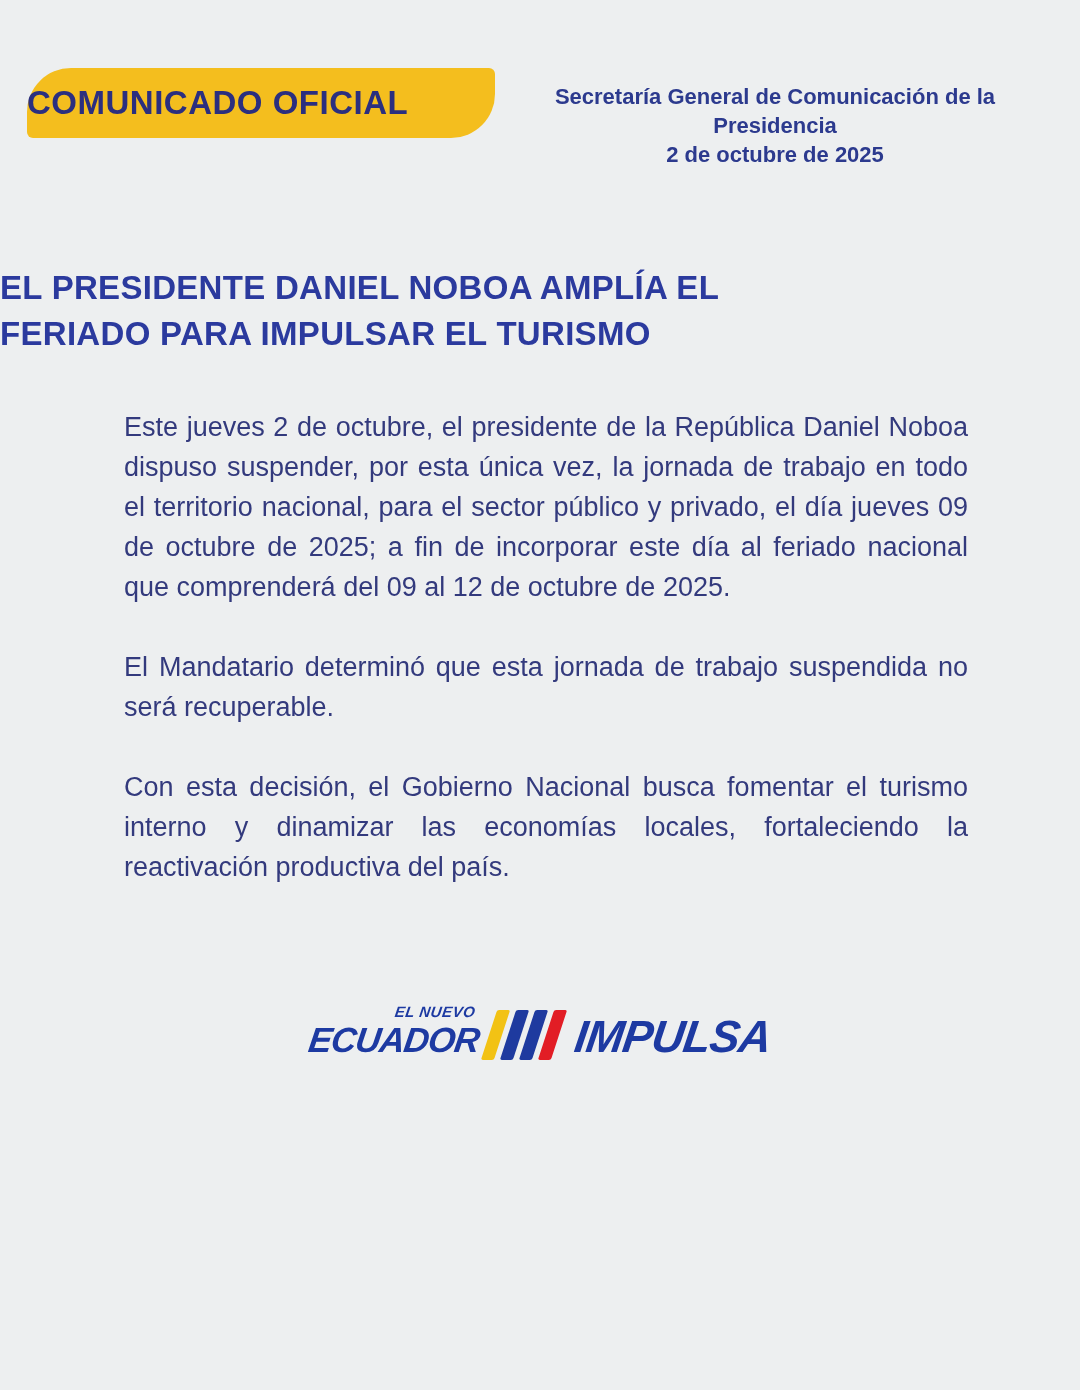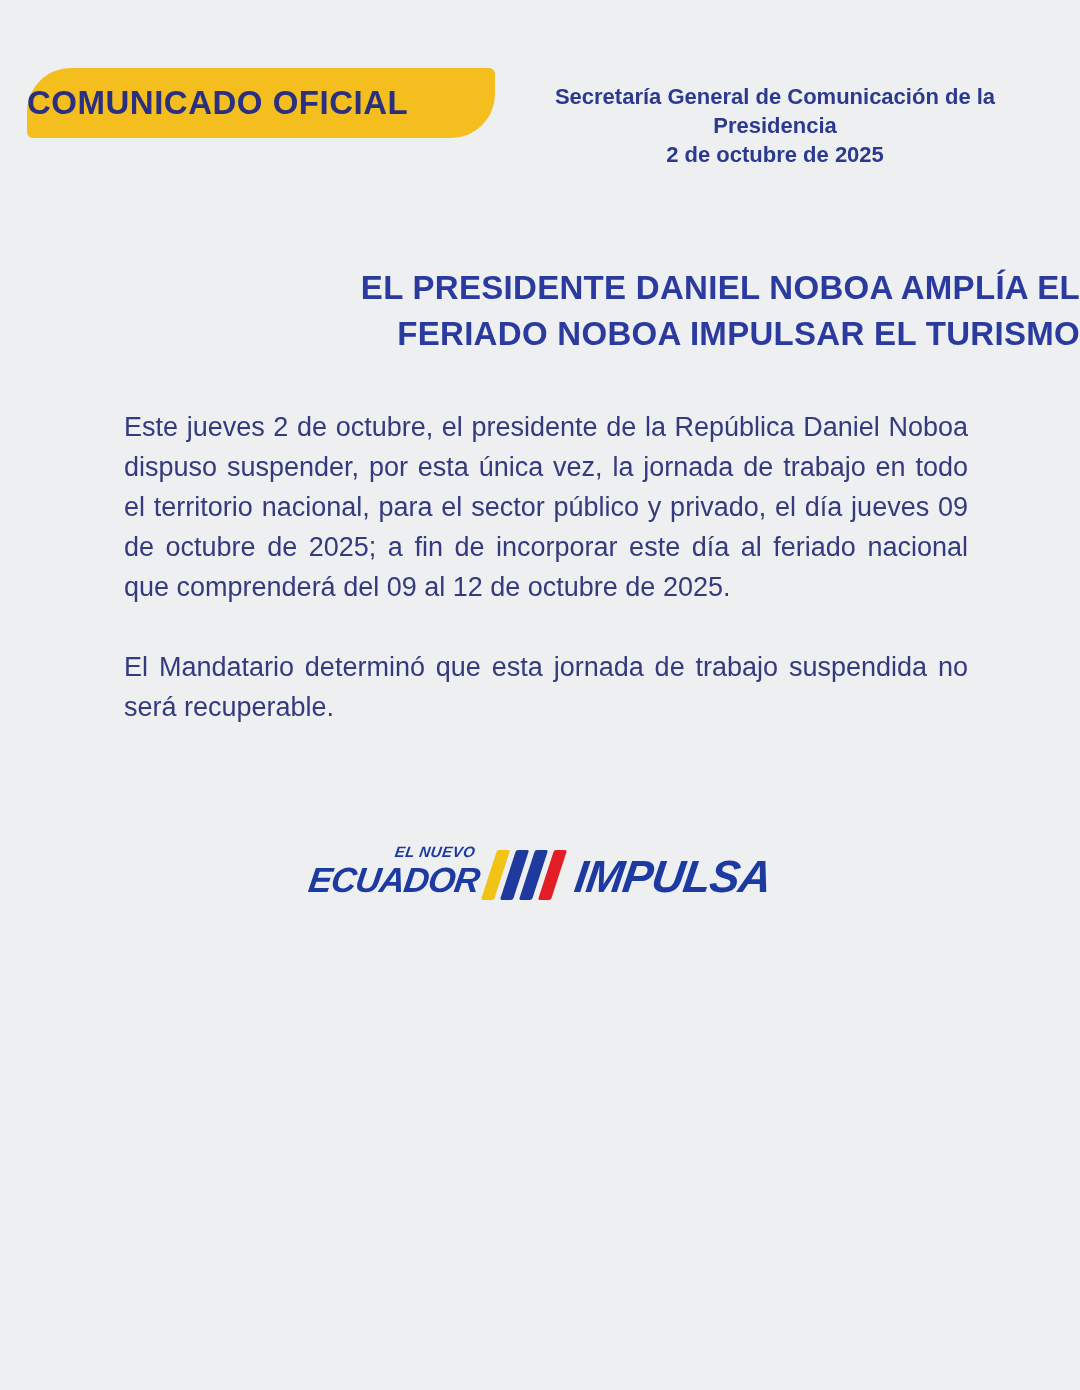--- a/index.html
+++ b/index.html
@@ -44,21 +44,21 @@
     flex: 1;
     padding: 14px 25px 0 0;
     text-align: center;
     font-weight: bold;
     font-size: 22px;
     line-height: 29px;
     color: var(--header-text);
   }
   .title-block {
     margin-top: 96px;
-    text-align: right;
+    text-align: left;
     font-weight: bold;
     font-size: 33px;
     line-height: 46px;
     letter-spacing: 0.3px;
     color: var(--title-text);
   }
   .content {
     margin: 50px 112px 0 112px;
   }
   .content p {
@@ -130,26 +130,27 @@
       <span>COMUNICADO OFICIAL</span>
     </div>
     <div class="header-meta">
       <div>Secretaría General de Comunicación de la Presidencia</div>
       <div>2 de octubre de 2025</div>
     </div>
   </div>
 
   <div class="title-block">
     <div>EL PRESIDENTE DANIEL NOBOA AMPLÍA EL</div>
-    <div>FERIADO NOBOA IMPULSAR EL TURISMO</div>
+    <div>FERIADO PARA IMPULSAR EL TURISMO</div>
   </div>
 
   <div class="content">
     <p>Este jueves 2 de octubre, el presidente de la República Daniel Noboa dispuso suspender, por esta única vez, la jornada de trabajo en todo el territorio nacional, para el sector público y privado, el día jueves 09 de octubre de 2025; a fin de incorporar este día al feriado nacional que comprenderá del 09 al 12 de octubre de 2025.</p>
     <p>El Mandatario determinó que esta jornada de trabajo suspendida no será recuperable.</p>
+    <p>Con esta decisión, el Gobierno Nacional busca fomentar el turismo interno y dinamizar las economías locales, fortaleciendo la reactivación productiva del país.</p>
   </div>
 
   <div class="logo-row">
     <div class="logo-ecuador-wrap">
       <span class="logo-tagline">EL NUEVO</span>
       <span class="logo-ecuador">ECUADOR</span>
     </div>
     <div class="stripes">
         <div class="stripe" style="background: rgb(242, 194, 20);"></div>
         <div class="stripe" style="background: rgb(30, 58, 159);"></div>

